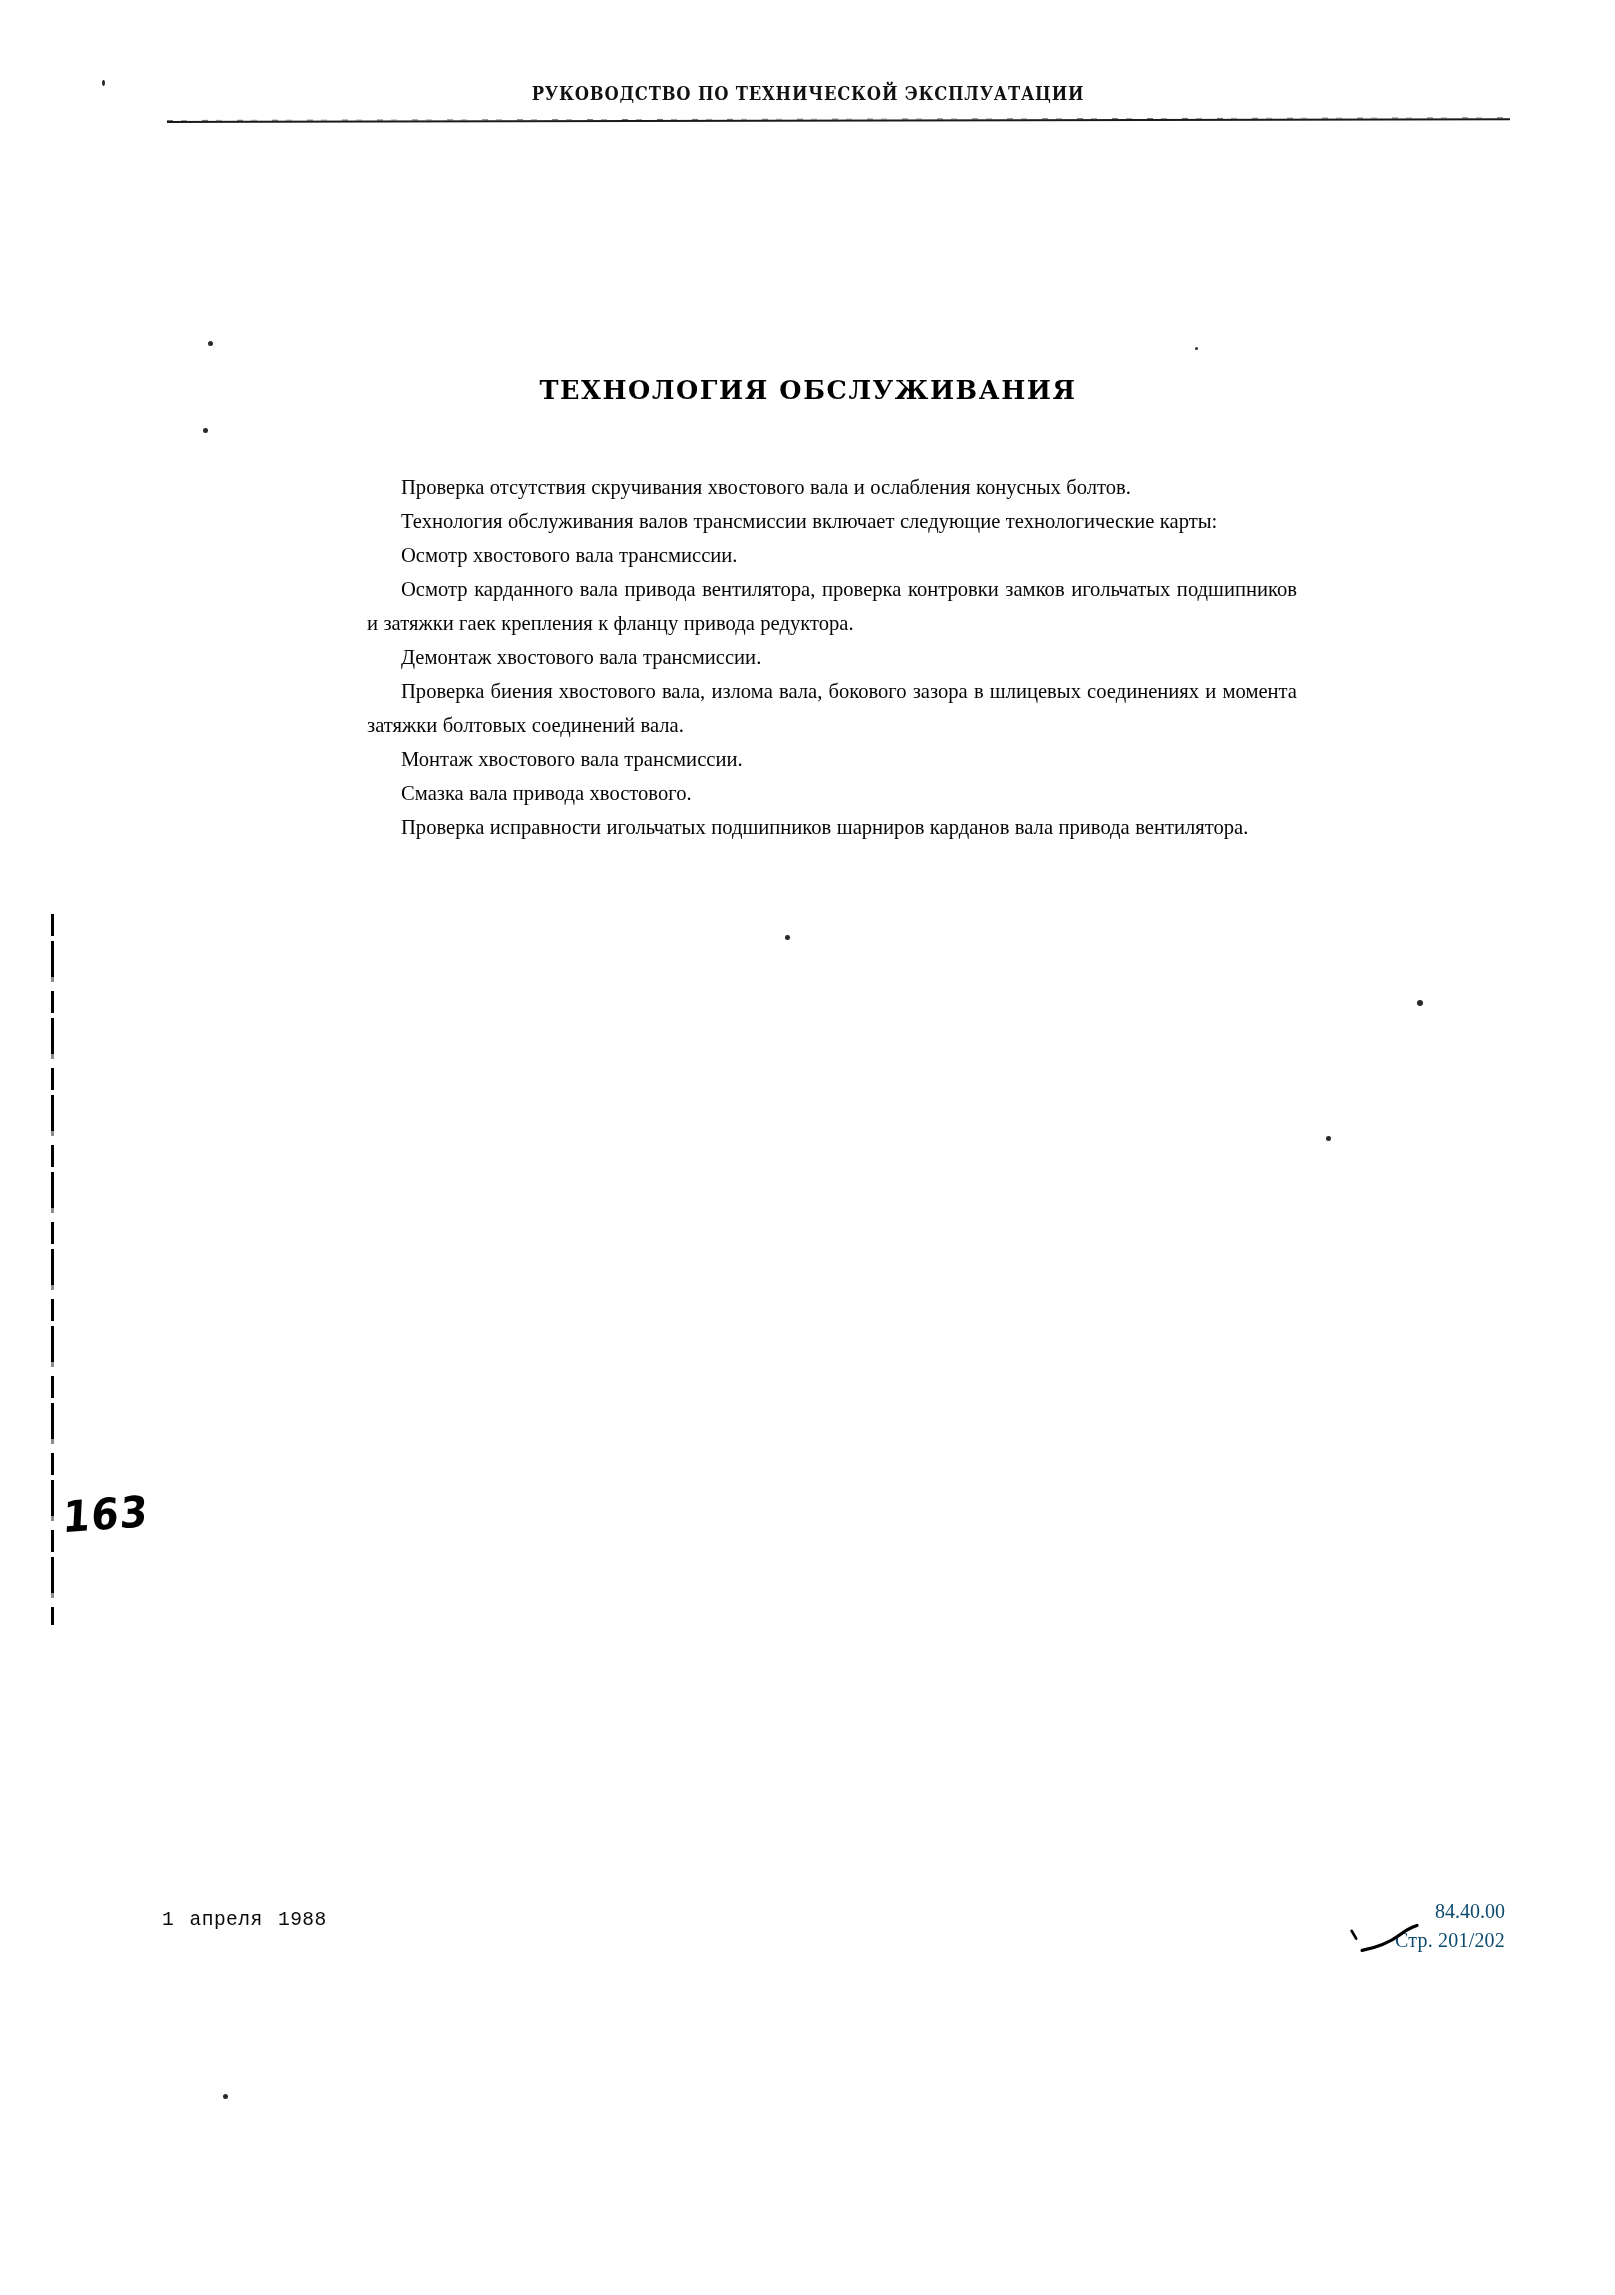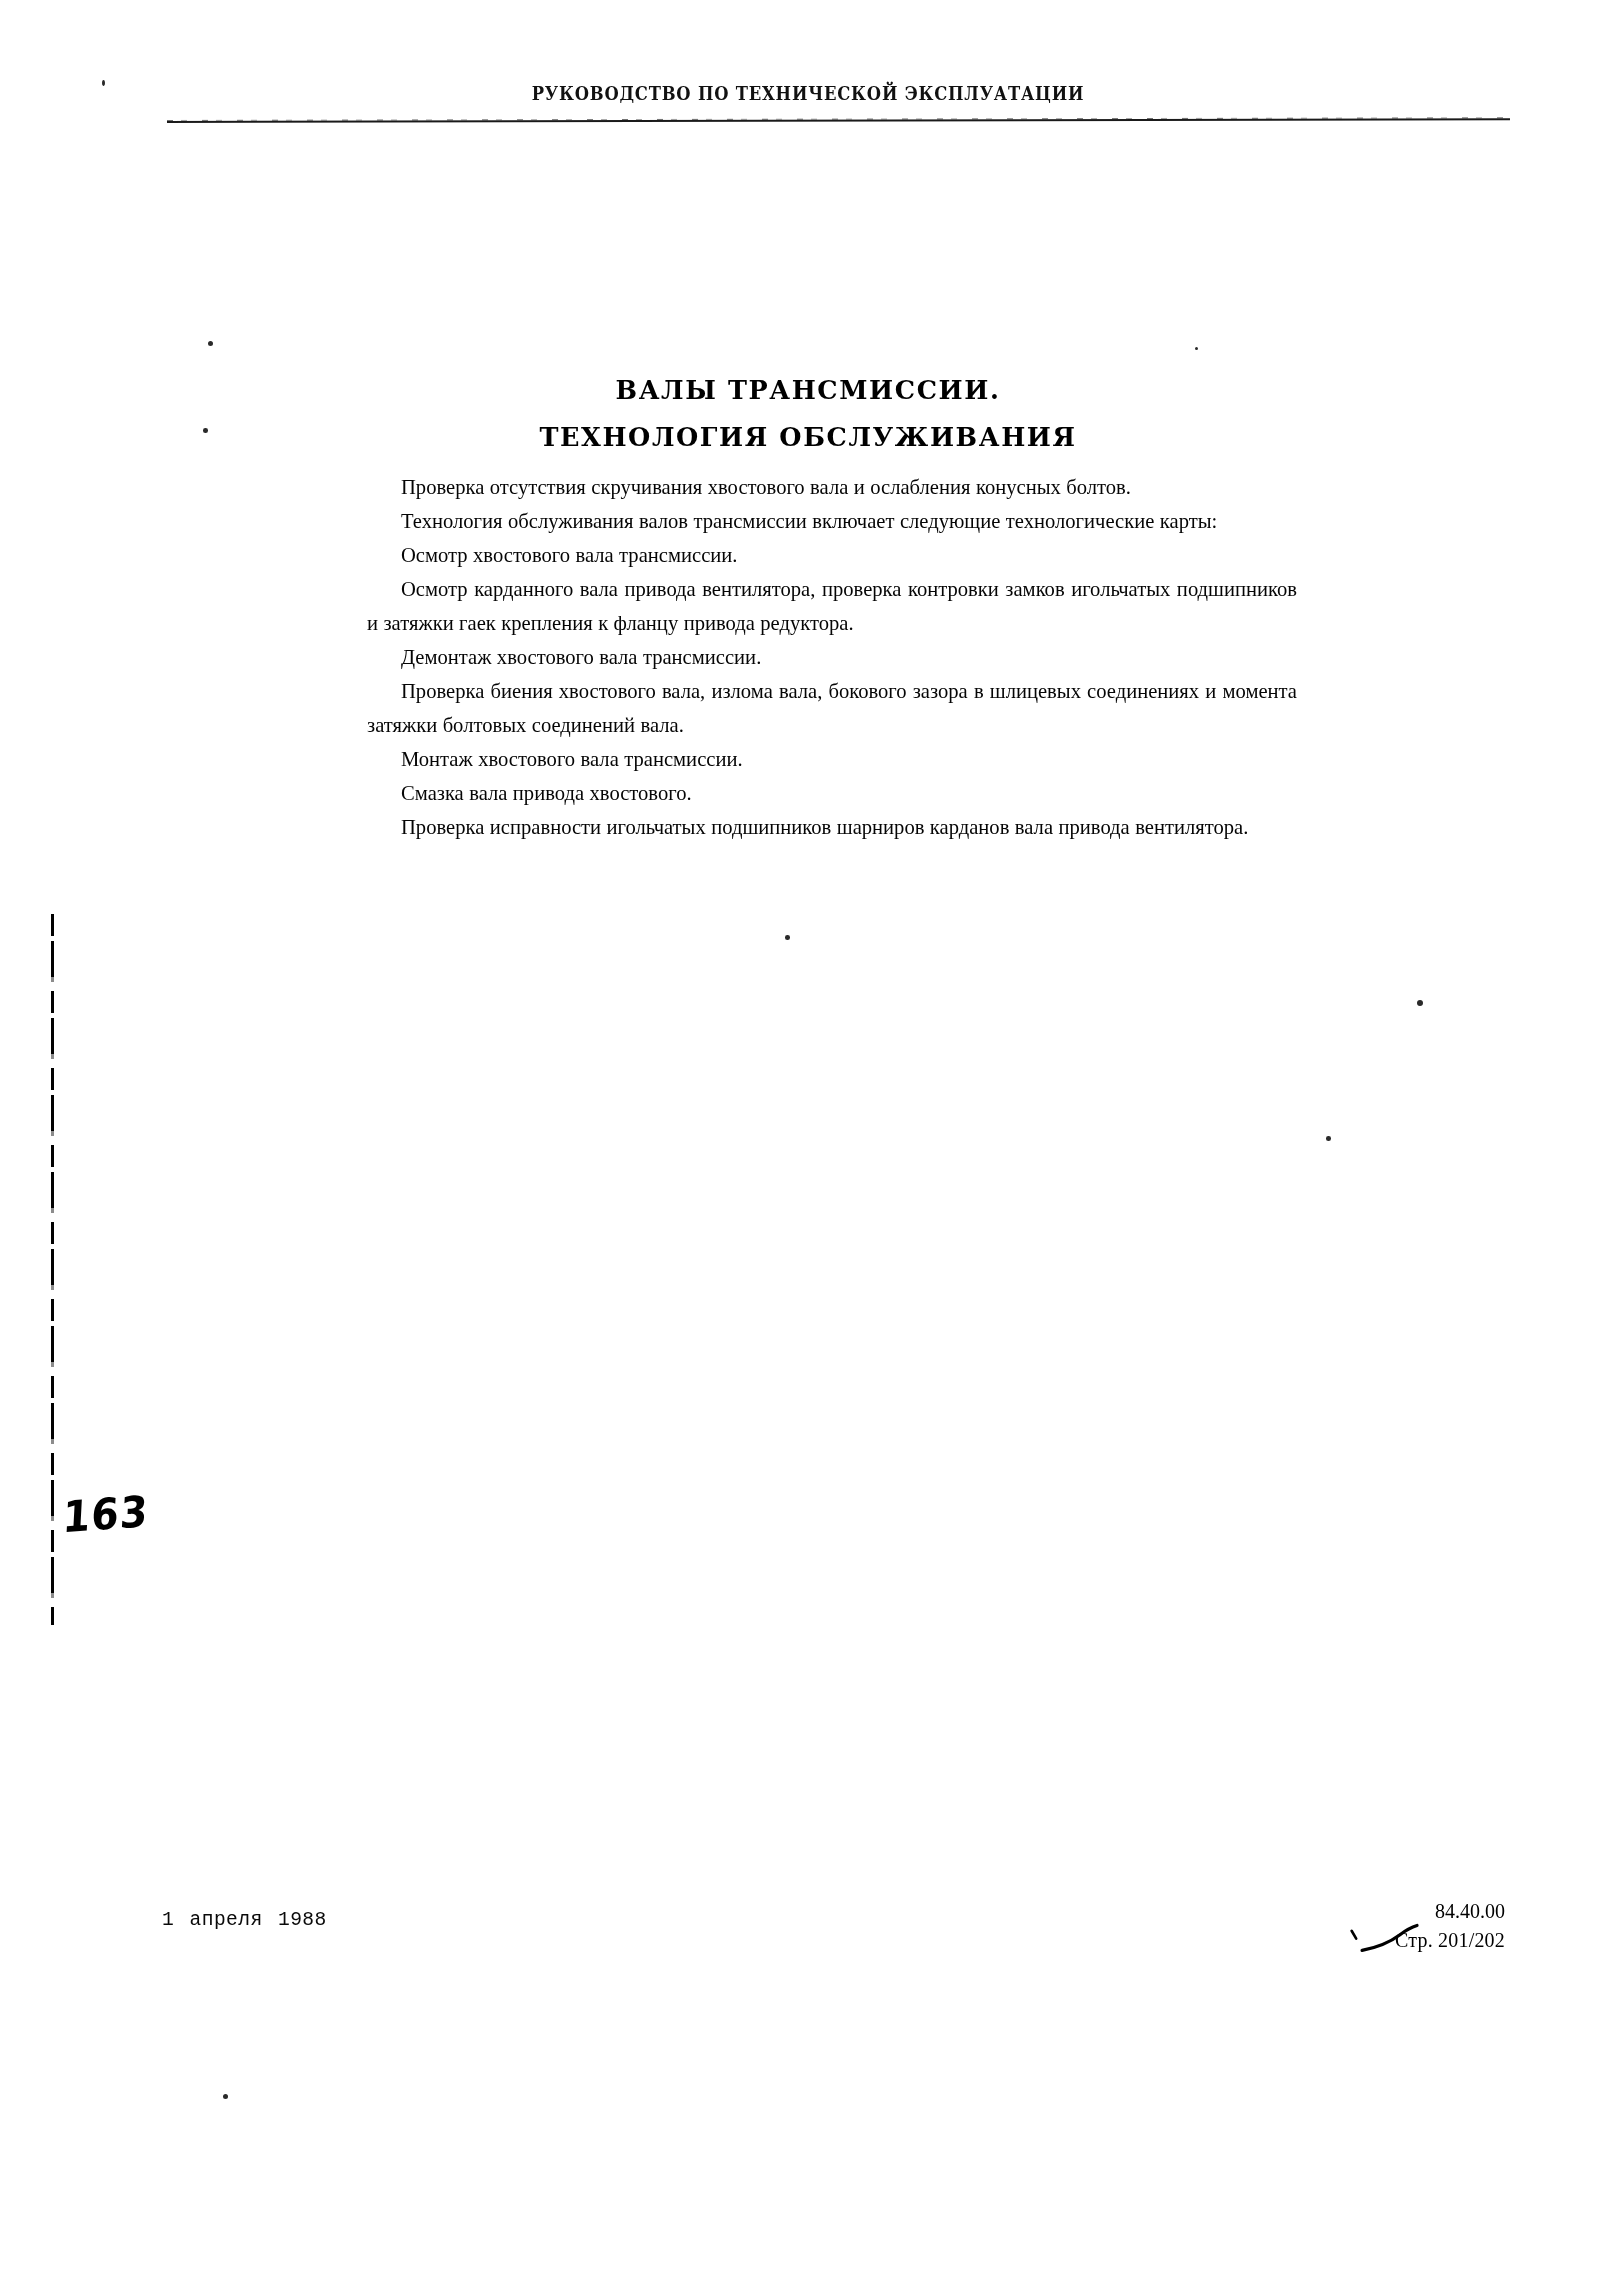--- a/index.html
+++ b/index.html
@@ -151,21 +151,21 @@
     white-space: nowrap;
   }
   .footer-ident {
     position: absolute;
     right: 111px;
     top: 1897px;
     text-align: right;
     font-family: "Liberation Serif", "DejaVu Serif", serif;
     font-size: 20px;
     line-height: 29px;
-    color: #000000;
+    color: #0c4a6e;
     white-space: nowrap;
   }
   .footer-ident .line-2 { letter-spacing: 0.2px; }
 
   .pen-stroke {
     position: absolute;
     left: 1349px;
     top: 1919px;
     width: 85px;
     height: 34px;
@@ -174,21 +174,20 @@
 </style>
 </head>
 <body>
 
 <div class="page">
 
   <div class="running-header">РУКОВОДСТВО ПО ТЕХНИЧЕСКОЙ ЭКСПЛУАТАЦИИ</div>
   <div class="header-rule"></div>
 
   <div class="title-block">
-    <div class="title-line">ВАЛЫ ТРАНСМИССИИ.</div>
     <div class="title-line">ТЕХНОЛОГИЯ ОБСЛУЖИВАНИЯ</div>
   </div>
 
   <div class="body-text">
     <p class="para">Проверка отсутствия скручивания хвостового вала и ослабления конусных болтов.</p>
     <p class="para">Технология обслуживания валов трансмиссии включает следующие технологические карты:</p>
     <p class="para nojust">Осмотр хвостового вала трансмиссии.</p>
     <p class="para">Осмотр карданного вала привода вентилятора, проверка контровки замков игольчатых подшипников и затяжки гаек крепления к фланцу привода редуктора.</p>
     <p class="para nojust">Демонтаж хвостового вала трансмиссии.</p>
     <p class="para">Проверка биения хвостового вала, излома вала, бокового зазора в шлицевых соединениях и момента затяжки болтовых соединений вала.</p>

